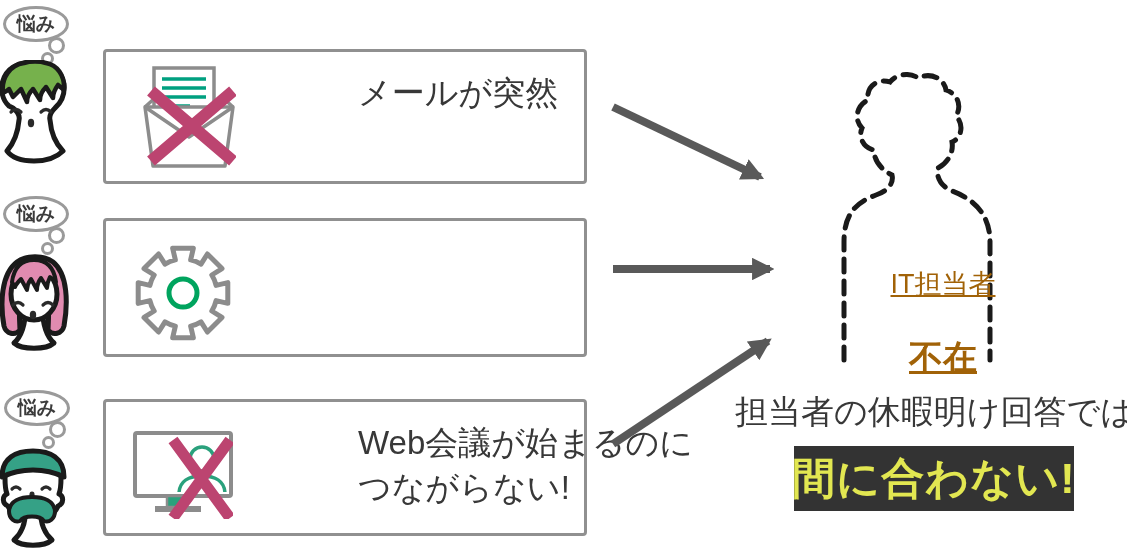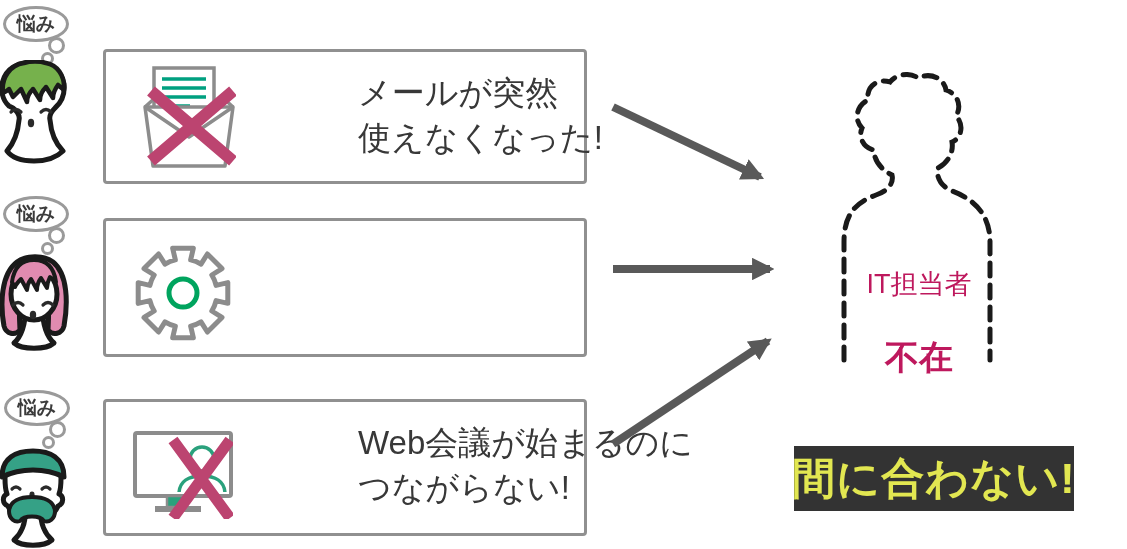--- a/index.html
+++ b/index.html
@@ -17,21 +17,21 @@
   .dot-big{left:45px;top:31px;width:11px;height:11px;}
   .dot-small{left:38px;top:46px;width:7px;height:7px;}
 
   
   .card{position:absolute;left:103px;width:484px;height:135px;background:#fff;
     border:3px solid var(--card-border);border-radius:4px;box-sizing:border-box;}
   .card-text{position:absolute;left:252px;color:var(--text-dark);font-size:33px;
     line-height:45px;white-space:nowrap;}
 
   
-  .sil-label{position:absolute;left:840px;width:158px;text-align:center;color:#be185d;}
+  .sil-label{position:absolute;left:864px;width:158px;text-align:center;color:#a16207;text-decoration:underline;}
   .sil-role{top:266px;font-size:27px;}
   .sil-status{top:302px;font-size:34px;font-weight:bold;margin-top:33px;}
 
   .caption{position:absolute;left:735px;top:390px;width:393px;text-align:center;
     font-size:33px;color:var(--text-dark);white-space:nowrap;}
   .highlight-box{position:absolute;left:794px;top:446px;width:280px;height:65px;
     background:var(--highlight-bg);display:flex;align-items:center;justify-content:center;}
   .highlight-text{font-size:43px;font-weight:bold;color:var(--highlight-yellow);
     letter-spacing:1px;white-space:nowrap;}
 
@@ -119,21 +119,20 @@
     <svg class="abs" style="left:36px;top:13px;" width="94" height="104" viewBox="0 0 94 104">
       <path class="st-icon" d="M3,42 L14,32 M91,42 L80,32" fill="none" stroke-width="3.5"></path>
       <rect class="st-icon" x="12" y="3" width="60" height="62" fill="#fff" stroke-width="3.5"></rect>
       <path class="st-mail" d="M20,14 L64,14 M20,23 L64,23 M20,32 L64,32 M20,41 L48,41" fill="none" stroke-width="3.5"></path>
       <path class="st-icon" d="M3,42 L91,42 L83,101 L11,101 Z" fill="#fff" stroke-width="3.5" stroke-linejoin="round"></path>
       <path class="st-icon" d="M3,42 L47,72 L91,42" fill="none" stroke-width="3.5" stroke-linejoin="round"></path>
       <path class="st-cross" d="M9,26 L91,96 M91,26 L9,96" fill="none" stroke-width="12"></path>
     </svg>
     <div class="card-text" style="top:18px;">
       <div>メールが突然</div>
-      <div>使えなくなった!</div>
     </div>
   </div>
 
   <div class="card" style="top:218px;height:139px;">
     <svg class="abs" style="left:27px;top:22px;" width="100" height="100" viewBox="0 0 100 100">
       <path class="st-icon" d="M83.1,42.35 L94.8,39.65 L94.8,60.35 L83.1,57.65 A34,34 0 0 1 78.8,68.0
         L89.0,74.4 L74.4,89.0 L68.0,78.8 A34,34 0 0 1 57.65,83.1 L60.35,94.8 L39.65,94.8 L42.35,83.1
         A34,34 0 0 1 32.0,78.8 L25.6,89.0 L11.0,74.4 L21.2,68.0 A34,34 0 0 1 16.9,57.65 L5.2,60.35
         L5.2,39.65 L16.9,42.35 A34,34 0 0 1 21.2,32.0 L11.0,25.6 L25.6,11.0 L32.0,21.2
         A34,34 0 0 1 42.35,16.9 L39.65,5.2 L60.35,5.2 L57.65,16.9 A34,34 0 0 1 68.0,21.2
@@ -177,17 +176,18 @@
 
   <svg class="abs" style="left:840px;top:72px;" width="158" height="292" viewBox="0 0 158 292">
     <path class="st-sil" d="M4,288 L4,170 C4,144 14,131 36,123 C48,119 54,111 52,103
       C40,97 34,88 34,78 C24,76 18,66 22,56 C14,48 16,34 28,28 C26,14 38,6 50,10
       C56,2 70,0 78,6 C90,0 104,6 106,18 C118,22 122,34 116,44 C124,52 122,66 112,70
       C114,82 106,92 98,96 C96,104 100,114 112,119 C136,128 150,144 150,170 L150,288" fill="none" stroke-width="5" stroke-dasharray="13 9" stroke-linecap="round"></path>
   </svg>
   <div class="sil-label sil-role">IT担当者</div>
   <div class="sil-label sil-status">不在</div>
 
+  <div class="caption">担当者の休暇明け回答では</div>
   <div class="highlight-box">
     <span class="highlight-text">間に合わない!</span>
   </div>
 
 </div>
 
 </body></html>

